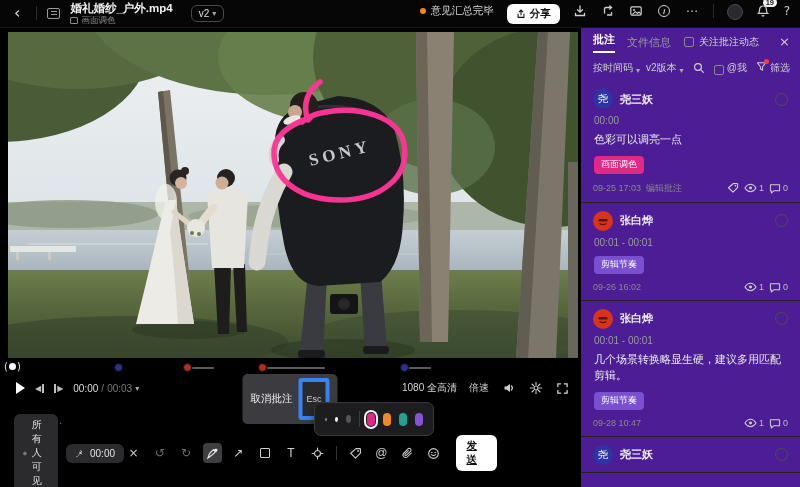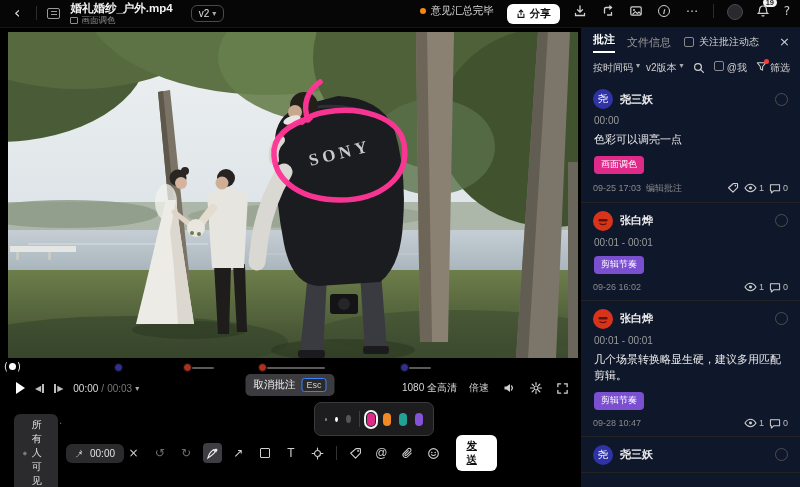--- a/index.html
+++ b/index.html
@@ -57,21 +57,21 @@
   .controls { position:absolute; left:0; top:348px; width:580px; height:24px;
               display:flex; align-items:center; font-size:10px; color:#cfcfcf; }
   .ctl-left { display:flex; align-items:center; gap:10px; padding-left:16px; }
   .playbtn { width:0; height:0; border-left:9px solid #fff; border-top:6px solid transparent; border-bottom:6px solid transparent; cursor:pointer; }
   .stepbtn { display:flex; align-items:center; gap:1px; color:#bdbdbd; font-size:8px; cursor:pointer; }
   .stepbar { width:2px; height:9px; background:#bdbdbd; }
   .timetext { display:flex; align-items:center; gap:3px; font-size:10px; color:#dcdcdc; cursor:pointer; }
   .timetotal { color:#777; }
   .cancelbtn { position:absolute; left:50%; transform:translateX(-50%); top:-2px; display:flex; align-items:center; gap:6px;
                background:#3c3c40; border-radius:5px; padding:4px 8px; font-size:10.5px; color:#f0f0f0; cursor:pointer; }
-  .esckey { background:#2a2a2d; border:1px solid #3b82f6; border-radius:3px; font-size:9px; padding:1px 4px; color:#cfcfcf; }
+  .esckey { background:#2a2a2d; border:4px solid #3b82f6; border-radius:3px; font-size:9px; padding:12px 4px; color:#cfcfcf; }
   .ctl-right { margin-left:auto; display:flex; align-items:center; gap:12px; padding-right:10px; }
   .ctl-right .lbl { cursor:pointer; color:#d6d6d6; }
 
   
   .palette { position:absolute; left:314px; top:374px; width:120px; height:34px; background:#1d1d1f;
              border:1px solid #3a3a3c; border-radius:7px; display:flex; align-items:center; gap:8px; padding:0 10px;
              box-shadow:0 4px 10px rgba(0,0,0,.5); }
   .szdot { border-radius:50%; background:#8a8a8a; cursor:pointer; }
   .sz1 { width:3px; height:3px; } .sz2 { width:5px; height:5px; background:#fff; } .sz3 { width:8px; height:8px; background:#555; }
   .pal-div { width:1px; height:16px; background:#3d3d3f; }
@@ -91,29 +91,29 @@
   .tools { margin-left:auto; display:flex; align-items:center; gap:7px; }
   .tool { width:20px; height:20px; display:flex; align-items:center; justify-content:center; border-radius:4px;
           color:#cfcfcf; font-size:12px; cursor:pointer; }
   .tool.dim { color:#6f6f6f; }
   .tool.active { background:#3d3d42; }
   .tool-div { width:1px; height:14px; background:#333; margin:0 2px; }
   .rect-tool { width:10px; height:10px; border:1.4px solid #cfcfcf; border-radius:1px; }
   .sendbtn { background:#fff; color:#111; font-size:10.5px; font-weight:bold; border-radius:6px; padding:4px 10px; margin-left:6px; cursor:pointer;text-decoration:underline; }
 
   
-  .panel { width:220px; height:459px; background:#0f172a; border-left:1px solid #000; font-size:11px; overflow:hidden; }
+  .panel { width:220px; height:459px; background:#4c1d95; border-left:1px solid #000; font-size:11px; overflow:hidden; }
   .p-head { display:flex; align-items:center; height:27px; padding:0 10px 0 12px; gap:12px; }
   .ptab { cursor:pointer; color:#9a9a9a; padding-top:2px; }
   .ptab.on { color:#fff; font-weight:bold; border-bottom:2px solid #fff; padding-bottom:4px; }
   .follow { margin-left:auto; display:flex; align-items:center; gap:5px; color:#d6d6d6; font-size:10px; cursor:pointer; }
   .cbox { width:10px; height:10px; border:1.3px solid #8a8a8a; border-radius:2px; }
   .p-x { margin-left:8px; color:#cfcfcf; font-size:13px; cursor:pointer; }
   .p-filters { display:flex; align-items:center; height:26px; padding:0 10px 0 12px; gap:6px; color:#d0d0d0; font-size:10px; }
-  .fsel { display:flex; align-items:flex-start; gap:3px; cursor:pointer; }
+  .fsel { display:flex; align-items:flex-end; gap:3px; cursor:pointer; }
   .fsel + .fsel { margin-left:0; }
   .f-right { margin-left:auto; display:flex; align-items:center; gap:9px; }
   .funnelwrap { position:relative; display:flex; gap:3px; cursor:pointer; }
   .rdot { position:absolute; top:-2px; left:8px; width:5px; height:5px; background:#f53b3b; border-radius:50%; }
   .comments { height:406px; overflow:hidden; }
   .comment { padding:8px 12px 7px; border-bottom:1px solid #222; }
   .c-head { display:flex; align-items:center; gap:7px; }
   .avatar { width:20px; height:20px; border-radius:50%; display:flex; align-items:center; justify-content:center;
             font-size:10px; color:#fff; flex:none; }
   .av-blue { background:#2f33a6; }

